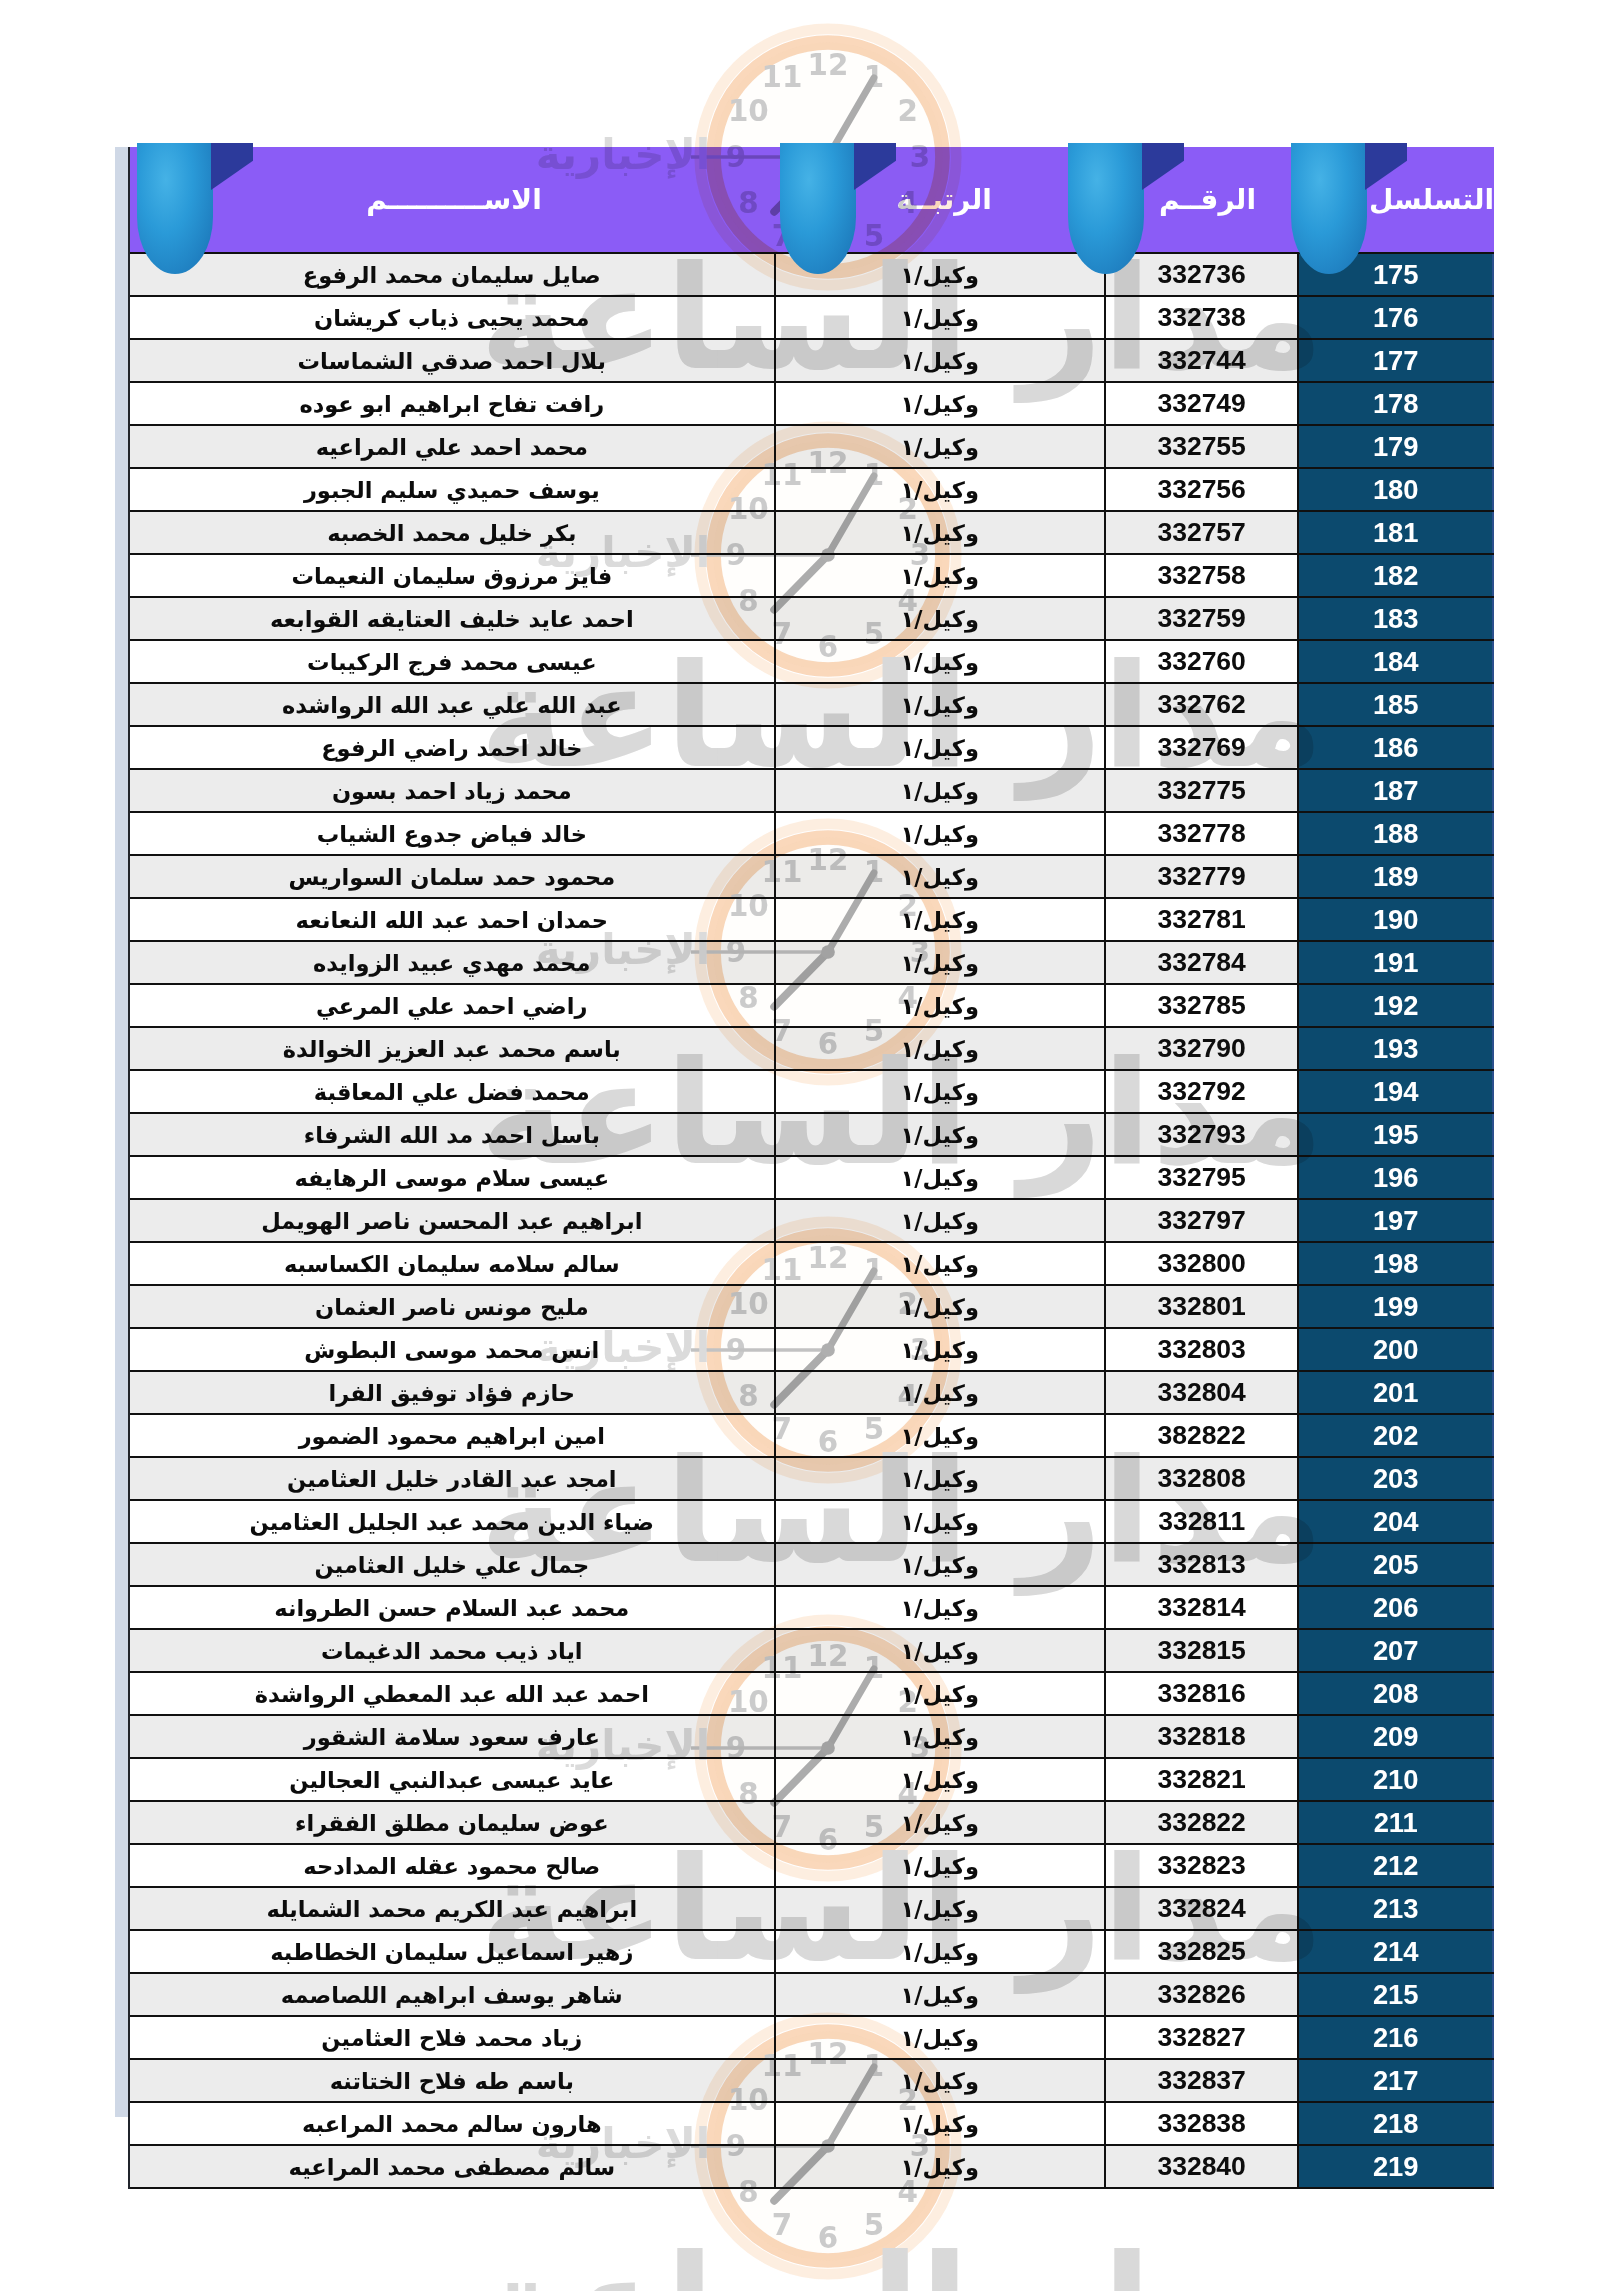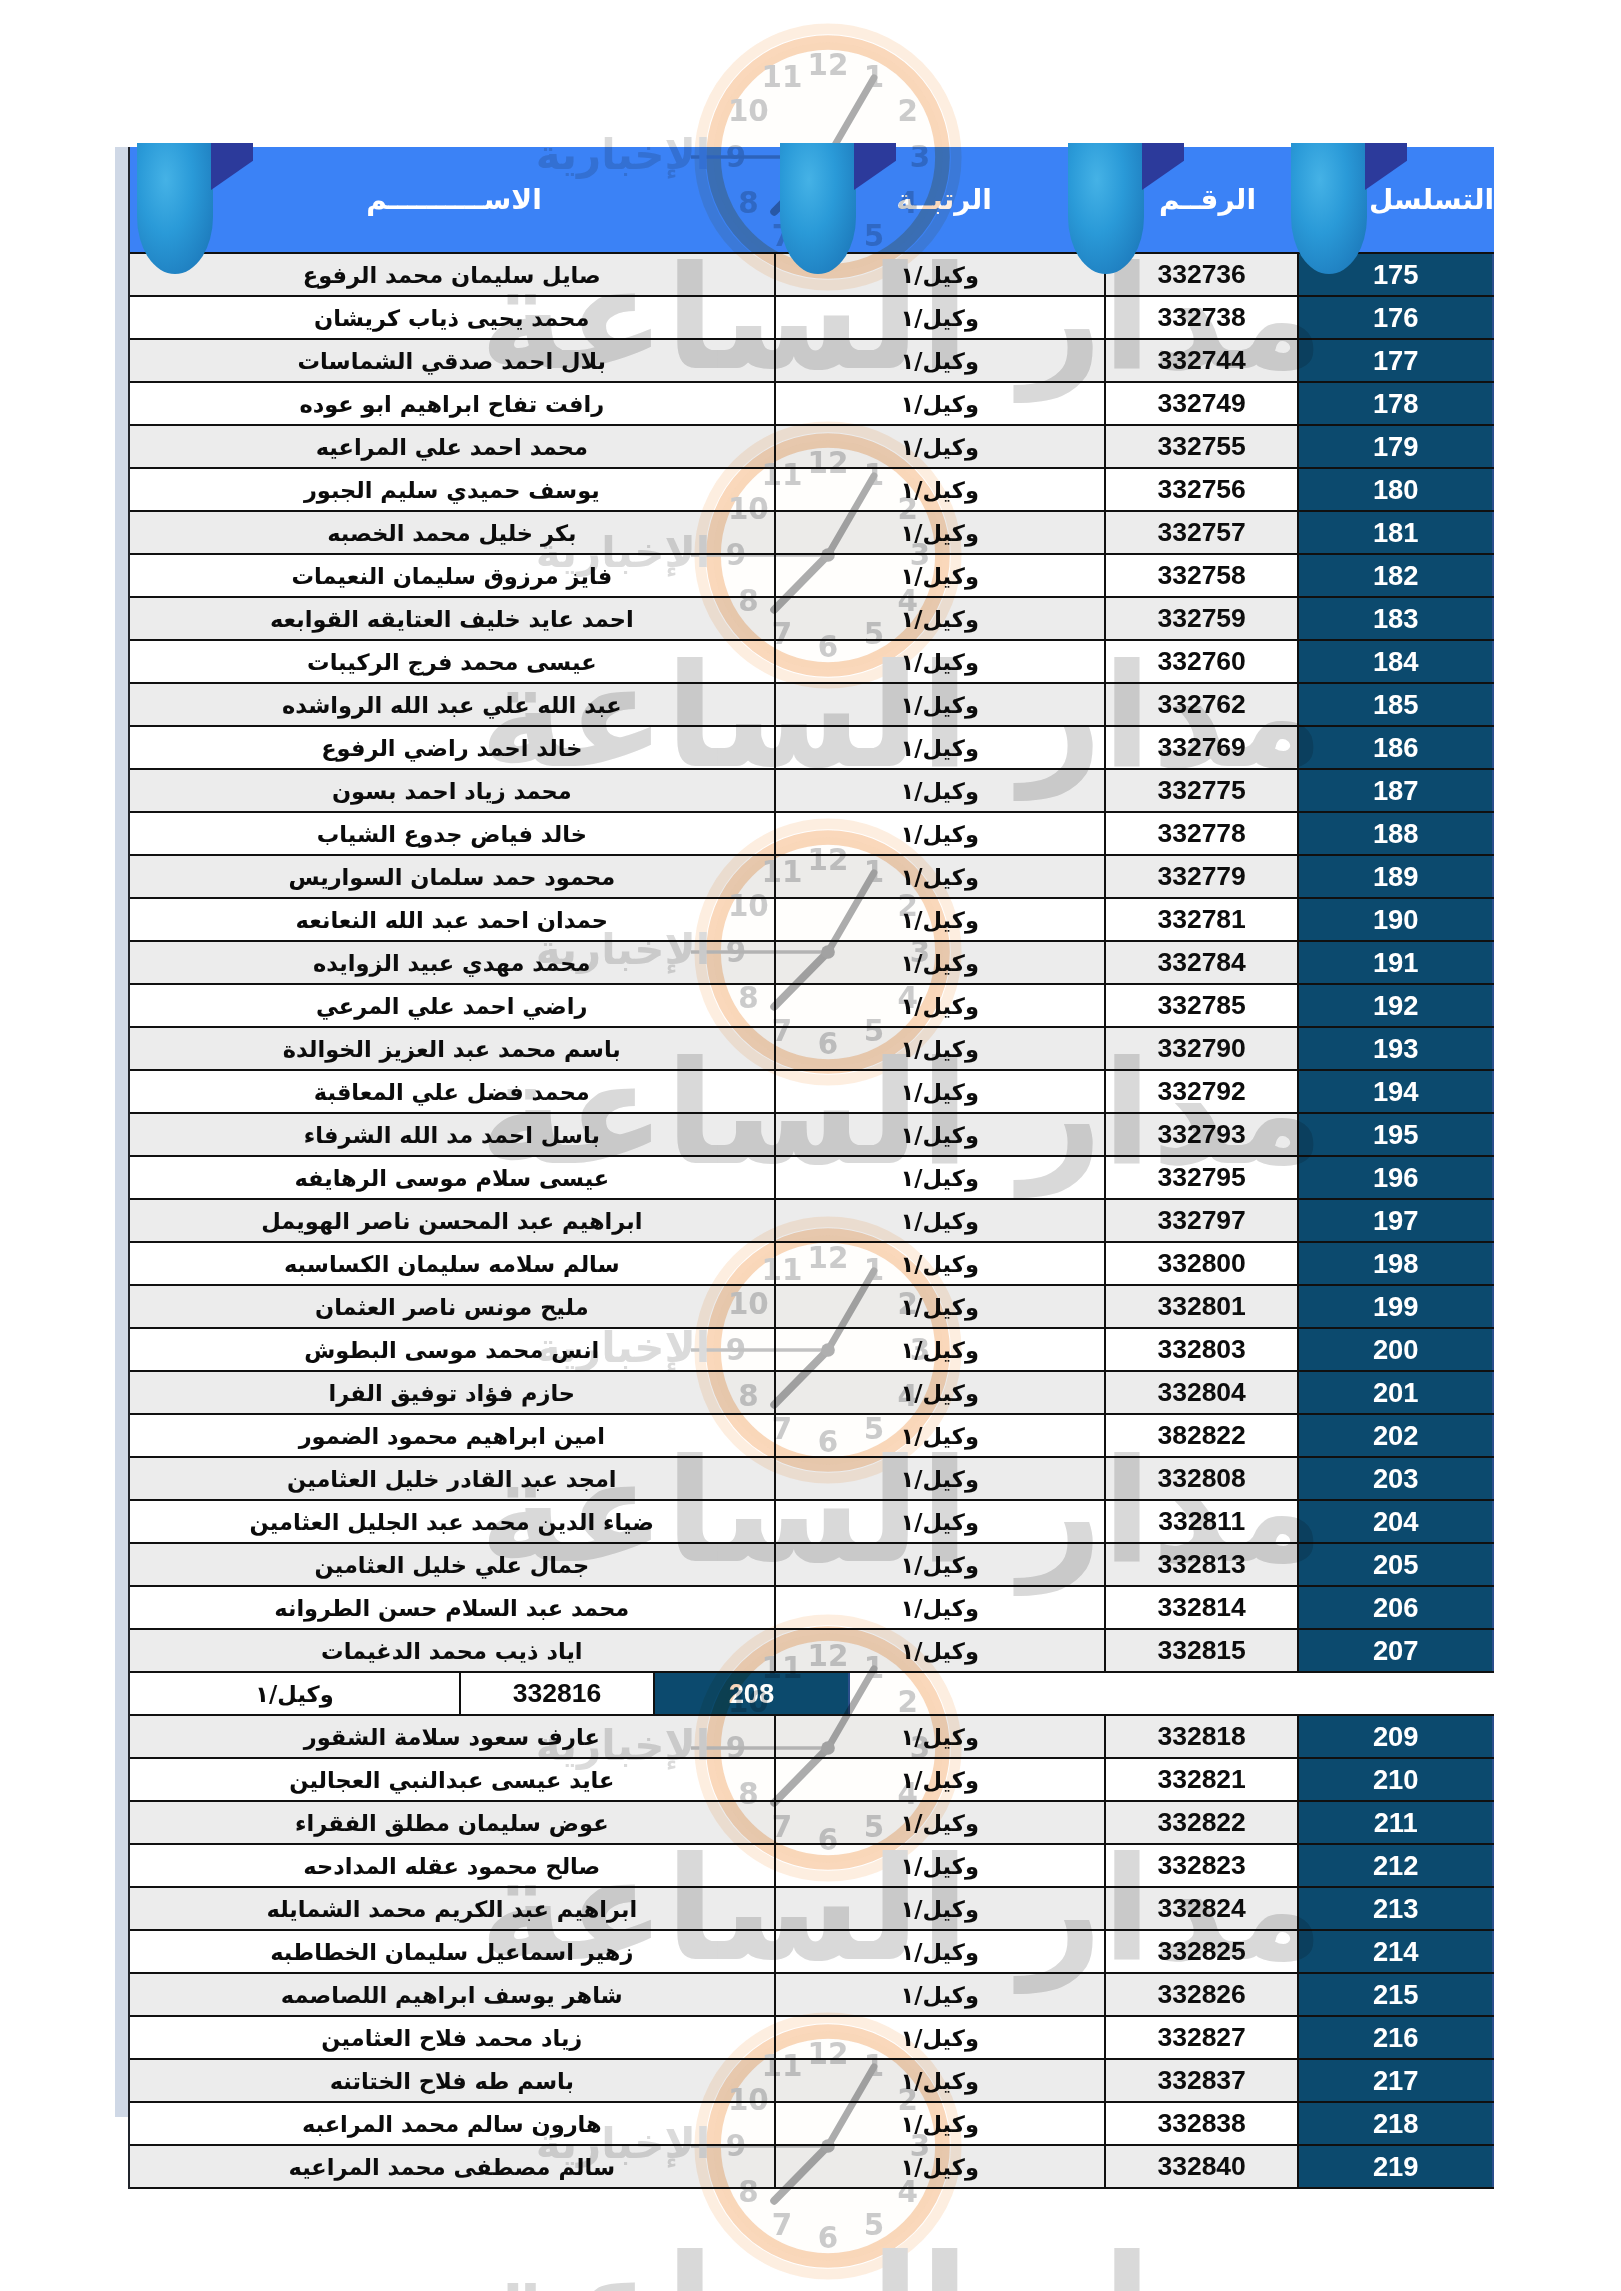--- a/index.html
+++ b/index.html
@@ -3,21 +3,21 @@
 <meta charset="utf-8">
 <style>
   html,body{margin:0;padding:0;}
   body{
     width:1621px;height:2292px;position:relative;overflow:hidden;
     background:#ffffff;font-family:"DejaVu Sans",sans-serif;
   }
   
   .left-strip{position:absolute;left:115px;top:147px;width:13.7px;height:1970px;background:#cfd8e6;z-index:1;}
   .table{position:absolute;left:128px;top:147px;width:1364px;z-index:1;border-left:2px solid #20242b;}
-  .hrow{display:flex;height:105px;background:#3b82f6;}
+  .hrow{display:flex;height:105px;background:#8b5cf6;}
   .hcell{color:#ffffff;font-weight:bold;font-size:28px;display:flex;align-items:center;justify-content:center;overflow:hidden;}
   .row{display:flex;height:41px;border-top:2px solid #101010;}
   .row:last-child{border-bottom:2.9px solid #101010;}
   .cell{display:flex;align-items:center;justify-content:center;overflow:hidden;white-space:nowrap;}
   .c-name{width:645px;border-right:2.9px solid #101010;font-size:22.5px;font-weight:bold;color:#0c0c0c;direction:rtl;}
   .c-rank{width:329px;border-right:2.9px solid #101010;font-size:22.5px;font-weight:bold;color:#0c0c0c;direction:rtl;}
   .c-num{width:192px;border-right:2.9px solid #101010;font-size:26.5px;font-weight:bold;color:#0d0d0d;font-family:"Liberation Sans","DejaVu Sans",sans-serif;}
   .c-ser{width:193px;background:#0c4a6e;color:#ffffff;font-size:27.4px;font-weight:bold;border-right:2px solid #2b4f8d;font-family:"Liberation Sans","DejaVu Sans",sans-serif;}
   .row.odd .c-name,.row.odd .c-rank,.row.odd .c-num{background:#ececec;}
   .row.even .c-name,.row.even .c-rank,.row.even .c-num{background:#ffffff;}
@@ -277,20 +277,21 @@
   </div>
 
   <div class="row odd">
     <div class="cell c-name">اياد ذيب محمد الدغيمات</div>
     <div class="cell c-rank">وكيل/١</div>
     <div class="cell c-num">332815</div>
     <div class="cell c-ser">207</div>
   </div>
 
   <div class="row even">
+    <div class="cell c-name">احمد عبد الله عبد المعطي الرواشدة</div>
     <div class="cell c-rank">وكيل/١</div>
     <div class="cell c-num">332816</div>
     <div class="cell c-ser">208</div>
   </div>
 
   <div class="row odd">
     <div class="cell c-name">عارف سعود سلامة الشقور</div>
     <div class="cell c-rank">وكيل/١</div>
     <div class="cell c-num">332818</div>
     <div class="cell c-ser">209</div>

